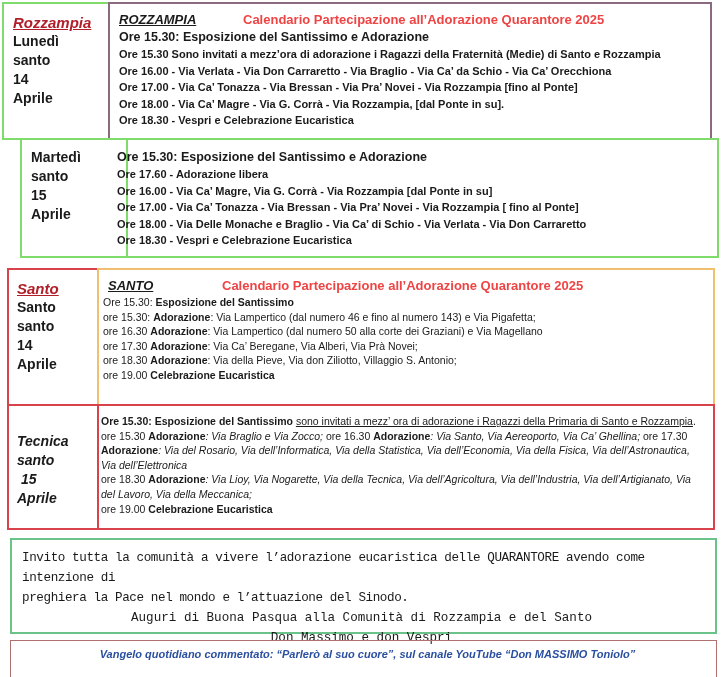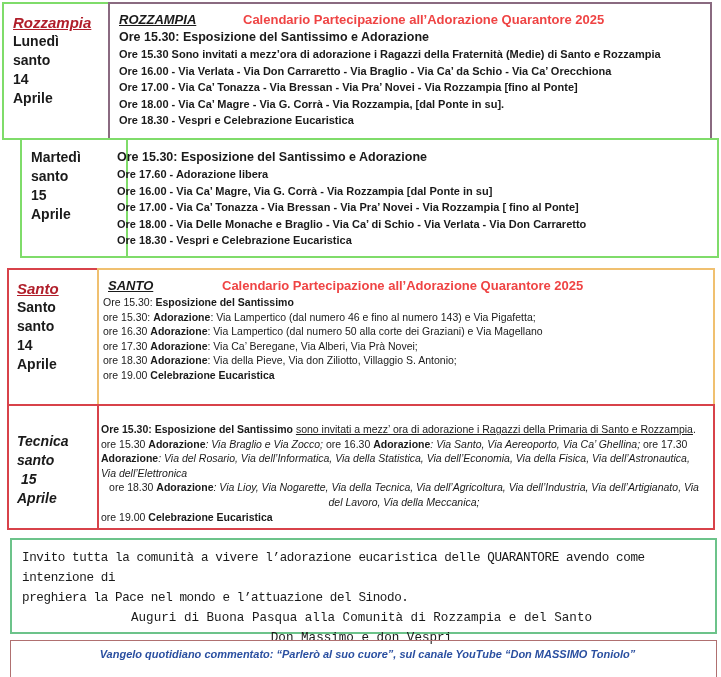--- a/index.html
+++ b/index.html
@@ -20,21 +20,21 @@
   .line { white-space:nowrap; }
 
   
   #san-left1 { left:7px; top:268px; width:92px; height:138px; border:2px solid #d8424a; border-right:none; }
   #san-right1 { left:97px; top:268px; width:618px; height:138px; border:2px solid #f0c070; }
   #san-left2 { left:7px; top:404px; width:92px; height:126px; border:2px solid #d8424a; }
   #san-right2 { left:97px; top:404px; width:618px; height:126px; border:2px solid #d8424a; border-left:none; }
   .san-cell { padding:7px 0 0 4px; font-size:10.5px; line-height:14.5px; }
   .san-cell b { font-weight:bold; }
   .day-italic { font-style:italic; padding-top:26px; }
-  .para2 { font-size:10.5px; line-height:14.6px; padding:16px 6px 0 4px; }
+  .para2 { font-size:10.5px; line-height:14.6px; padding:8px 6px 0 4px; }
   .para2 i { font-style:italic; }
   .ul { text-decoration:underline; }
 
   
   #msg { left:10px; top:538px; width:707px; height:96px; border:2px solid #6cc38a; padding:8px 0 0 10px; font-family:Liberation Mono, monospace; font-size:12.6px; line-height:20px; color:#1a1a1a; }
   #msg .narrow { letter-spacing:-0.4px; }
   #msg .center { text-align:center; padding-right:14px; }
 
   
   #vangelo { left:10px; top:640px; width:707px; height:38px; border:1.5px solid #b07070; text-align:center; font-style:italic; font-weight:bold; font-size:11px; line-height:26px; color:#2a4fa0;padding-left:8px; }
@@ -112,21 +112,21 @@
 <div class="abs" id="san-left2">
   <div class="day day-italic" style="padding-left:8px;">
     <div>Tecnica</div>
     <div>santo</div>
     <div style="padding-left:4px;">15</div>
     <div>Aprile</div>
   </div>
 </div>
 <div class="abs" id="san-right2">
   <div class="para2"><b>Ore 15.30: Esposizione del Santissimo</b> <span class="ul">sono invitati a mezz’ ora di adorazione i Ragazzi della Primaria di Santo e Rozzampia</span><span>. ore 15.30 </span><b>Adorazione</b><i>: Via Braglio e Via Zocco;</i><span> ore 16.30 </span><b>Adorazione</b><i>: Via Santo, Via Aereoporto, Via Ca’ Ghellina;</i><span> ore 17.30 </span><b>Adorazione</b><i>: Via del Rosario, Via dell’Informatica, Via della  Statistica, Via dell’Economia, Via della Fisica, Via dell’Astronautica,  Via dell’Elettronica</i></div>
-  <div class="para2" style="padding-top:0;text-align:center;"><span> ore 18.30 </span><b>Adorazione</b><i>: Via Lioy, Via Nogarette, Via della Tecnica,  Via dell’Agricoltura, Via dell’Industria, Via dell’Artigianato, Via del Lavoro,  Via della Meccanica;</i></div>
+  <div class="para2" style="padding-top:0;"><span> ore 18.30 </span><b>Adorazione</b><i>: Via Lioy, Via Nogarette, Via della Tecnica,  Via dell’Agricoltura, Via dell’Industria, Via dell’Artigianato, Via del Lavoro,  Via della Meccanica;</i></div>
   <div class="para2" style="padding-top:0;"><span> ore 19.00 </span><b>Celebrazione Eucaristica</b></div>
 </div>
 
 <div class="abs" id="msg">
   <div class="narrow">Invito tutta la comunità a vivere l’adorazione eucaristica delle QUARANTORE avendo come intenzione di</div>
   <div class="narrow">preghiera la Pace nel mondo e l’attuazione del Sinodo.</div>
   <div class="center">Auguri di Buona Pasqua alla Comunità di Rozzampia e del Santo</div>
   <div class="center">Don Massimo e don Vespri</div>
 </div>
 

